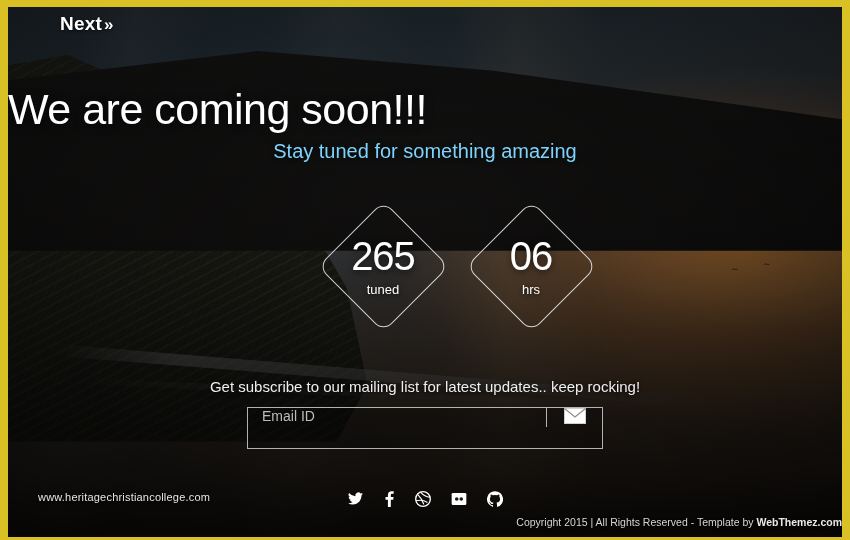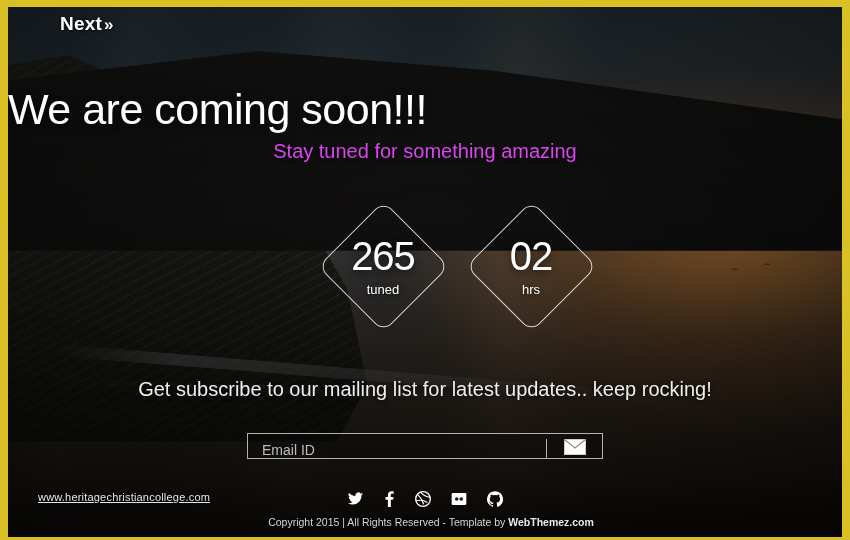--- a/index.html
+++ b/index.html
@@ -107,21 +107,21 @@
 
   .headline {
     position: absolute; top: 78px; left: 0; width: 100%;
     color: #fff; font-size: 43px; font-weight: 300;
     letter-spacing: -0.5px;
     text-shadow: 0 2px 8px rgba(0,0,0,.55);
   }
   .subhead {
     position: absolute; top: 133px; left: 0; width: 100%;
     text-align: center;
-    color: #d946ef; font-size: 20px; font-weight: 400;
+    color: #7dd3fc; font-size: 20px; font-weight: 400;
     text-shadow: 0 1px 5px rgba(0,0,0,.6);
   }
 
   
   .countdown {
     position: absolute; top: 193px; left: 16px; width: 100%;
     display: flex; justify-content: center; align-items: center;
     gap: 16px;
     padding-left: 32px;
   }
@@ -147,28 +147,28 @@
   .cd-label {
     margin-top: 7px;
     color: #fff; font-size: 13px; font-weight: 400;
     text-shadow: 0 1px 4px rgba(0,0,0,.7);
   }
 
   
   .sub-text {
     position: absolute; top: 371px; left: 0; width: 100%;
     text-align: center;
-    color: #eee; font-size: 20px;
+    color: #eee; font-size: 15px;
     text-shadow: 0 1px 4px rgba(0,0,0,.8);
   }
   .sub-form {
-    position: absolute; top: 426px; left: 50%;
+    position: absolute; top: 400px; left: 50%;
     transform: translateX(-50%);
-    display: flex; align-items: flex-end;
-    width: 356px; height: 26px;
+    display: flex; align-items: flex-start;
+    width: 356px; height: 42px;
     border: 1px solid rgba(225,225,225,0.78);
     background: rgba(8,8,8,0.30);
   }
   .sub-input {
     flex: 1; min-width: 0;
     background: transparent; border: none; outline: none;
     padding: 0 14px;
     color: #fff; font-size: 14px;
     font-family: "Liberation Sans", sans-serif;
   }
@@ -179,32 +179,31 @@
     background: transparent;
     color: #fff; cursor: pointer;
     display: flex; align-items: center; justify-content: center;
   }
 
   
   .watermark {
     position: absolute; left: 30px; top: 484px;
     color: #e6e6e6; font-size: 11px; letter-spacing: .2px;
     text-shadow: 0 1px 3px rgba(0,0,0,.9);
-    text-decoration: underline;
   }
 
   
   .socials {
     position: absolute; top: 483px; left: 0; width: 100%;
     display: flex; justify-content: center; align-items: center; gap: 20px;
   }
   .soc { color: #fff; cursor: pointer; display: block; line-height: 0; }
   .copyright {
     position: absolute; top: 509px; left: 0; width: 100%;
-    text-align: center;
+    text-align: right;
     color: #d6d6d6; font-size: 10.5px;
     text-shadow: 0 1px 3px rgba(0,0,0,.9);
     padding-left: 12px;
   }
   .copyright b { font-weight: bold; color: #e9e9e9; }
 </style>
 </head>
 <body>
 
 <div id="page">
@@ -238,21 +237,21 @@
           <div class="cd-diamond"></div>
           <div class="cd-inner">
             <div class="cd-value">265</div>
             <div class="cd-label">tuned</div>
           </div>
         </div>
 
         <div class="cd-cell">
           <div class="cd-diamond"></div>
           <div class="cd-inner">
-            <div class="cd-value">02</div>
+            <div class="cd-value">06</div>
             <div class="cd-label">hrs</div>
           </div>
         </div>
 
 
 
       </div>
 
       <div class="sub-text">Get subscribe to our mailing list for latest updates.. keep rocking!</div>
 

